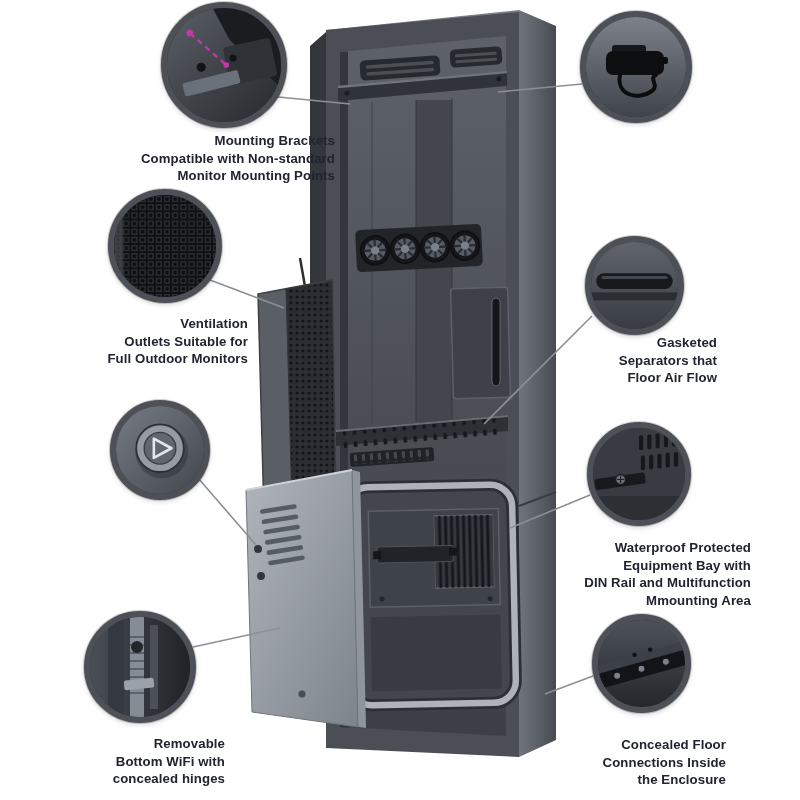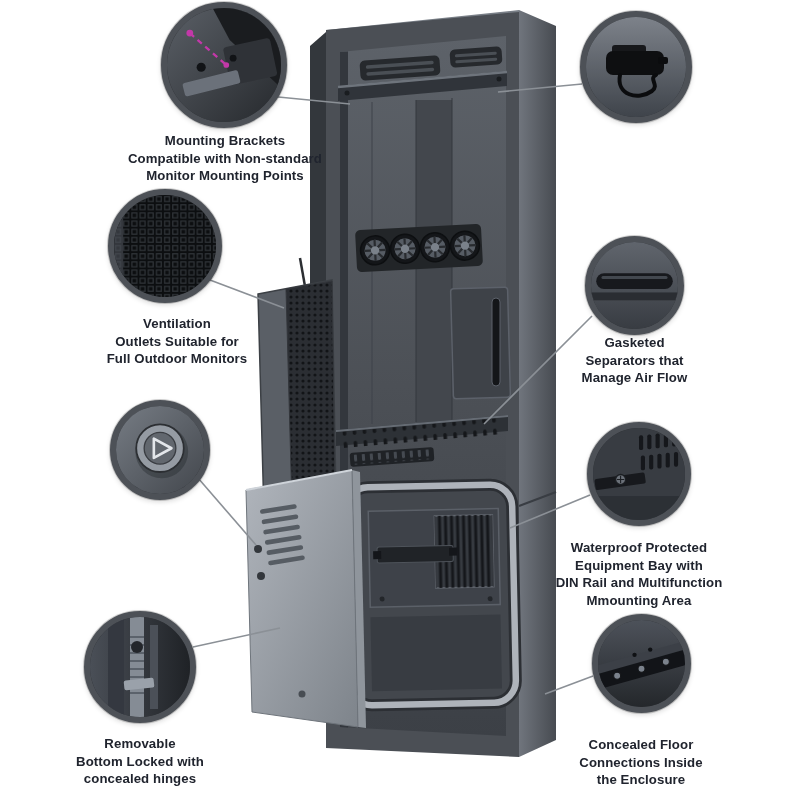--- a/index.html
+++ b/index.html
@@ -3,21 +3,21 @@
 <meta charset="utf-8">
 <style>
   html,body{margin:0;padding:0;background:#ffffff;}
   .stage{position:relative;width:800px;height:800px;background:#ffffff;overflow:hidden;
          font-family:"Liberation Sans",sans-serif;}
   .scene{position:absolute;left:0;top:0;width:800px;height:800px;z-index:1;}
   .callout-circle{position:absolute;z-index:2;border-radius:50%;border:6px solid #4d5157;
          box-sizing:border-box;overflow:hidden;background:#2e3135;
          box-shadow:0 0 0 1px rgba(0,0,0,.18),0 2px 5px rgba(0,0,0,.15);}
   .callout-circle svg{display:block;width:100%;height:100%;}
-  .callout-label{position:absolute;z-index:2;text-align:center;font-weight:bold;
+  .callout-label{position:absolute;z-index:2;text-align:right;font-weight:bold;
          font-size:13.2px;line-height:1.33;color:#20242e;white-space:pre-line;
          letter-spacing:.1px;}
 </style>
 </head>
 <body>
 
 <div class="stage">
 
   <svg class="scene" viewBox="0 0 800 800">
     <defs>
@@ -198,21 +198,21 @@
           <pattern id="vt-m" width="8" height="8" patternUnits="userSpaceOnUse">
         <rect width="8" height="8" fill="#0c0e10"></rect>
         <rect x="1" y="1" width="6" height="6" fill="#2f3338"></rect>
         <rect x="2.2" y="2.2" width="3.6" height="3.6" fill="#0c0e10"></rect>
       </pattern>
         </defs>
       <rect width="100" height="100" fill="url(#vt-m)"></rect>
       <rect x="0" y="0" width="9" height="100" fill="#4a4f56" opacity="0.65"></rect>
     </svg>
   </div>
-  <div class="callout-label" style="left:92px;top:315px;width:170px;">Ventilation
+  <div class="callout-label" style="left:78px;top:315px;width:170px;">Ventilation
 Outlets Suitable for
 Full Outdoor Monitors</div>
 
   <div class="callout-circle" style="left:110px;top:400px;width:100px;height:100px;">
     <svg viewBox="0 0 100 100" preserveAspectRatio="xMidYMid slice">
       <defs>
           <linearGradient id="dl-g" x1="0" y1="0" x2="1" y2="1">
         <stop offset="0" stop-color="#767c84"></stop>
             <stop offset="1" stop-color="#43474d"></stop>
           </linearGradient>
@@ -236,21 +236,21 @@
       <rect width="100" height="100" fill="url(#rb-g)"></rect>
       <rect x="18" y="0" width="16" height="100" fill="#343840"></rect>
       <rect x="40" y="0" width="14" height="100" fill="#858c95"></rect>
       <path d="M40,20 h14 M40,28 h14 M40,36 h14 M40,44 h14 M40,52 h14 M40,60 h14 M40,68 h14 M40,76 h14" stroke="#5b626b" stroke-width="2"></path>
       <rect x="60" y="8" width="8" height="84" fill="#4b5058"></rect>
       <circle cx="47" cy="30" r="6" fill="#23262b"></circle>
       <rect x="34" y="62" width="30" height="10" rx="2" fill="#9aa1aa" transform="rotate(-6 49 67)"></rect>
     </svg>
   </div>
   <div class="callout-label" style="left:55px;top:735px;width:170px;">Removable
-Bottom Locked with
+Bottom WiFi with
 concealed hinges</div>
 
   <div class="callout-circle" style="left:580px;top:11px;width:112px;height:112px;">
     <svg viewBox="0 0 100 100" preserveAspectRatio="xMidYMid slice">
       <defs>
           <linearGradient id="wm-g" x1="0" y1="0" x2="0" y2="1">
         <stop offset="0" stop-color="#7d828a"></stop>
             <stop offset="1" stop-color="#3f444b"></stop>
           </linearGradient>
         </defs>
@@ -271,21 +271,21 @@
           </linearGradient>
         </defs>
       <rect width="100" height="100" fill="url(#gs-g)"></rect>
       <rect x="0" y="58" width="100" height="9" fill="#2a2d32"></rect>
       <rect x="6" y="36" width="88" height="18" rx="9" fill="#17191d"></rect>
       <rect x="12" y="39" width="76" height="3.5" rx="1.75" fill="#43484f"></rect>
     </svg>
   </div>
   <div class="callout-label" style="left:552px;top:334px;width:165px;">Gasketed
 Separators that
-Manage Air Flow</div>
+Floor Air Flow</div>
 
   <div class="callout-circle" style="left:587px;top:422px;width:104px;height:104px;">
     <svg viewBox="0 0 100 100" preserveAspectRatio="xMidYMid slice">
       <rect width="100" height="100" fill="#383c42"></rect>
       <g fill="#15171b">
         <rect x="50" y="8" width="4.5" height="16" rx="2"></rect>
           <rect x="59" y="7" width="4.5" height="16" rx="2"></rect>
         <rect x="68" y="6" width="4.5" height="16" rx="2"></rect>
           <rect x="77" y="5" width="4.5" height="16" rx="2"></rect>
         <rect x="86" y="4" width="4.5" height="16" rx="2"></rect>
@@ -294,21 +294,21 @@
         <rect x="70" y="28" width="4.5" height="16" rx="2"></rect>
           <rect x="79" y="27" width="4.5" height="16" rx="2"></rect>
         <rect x="88" y="26" width="4.5" height="16" rx="2"></rect>
       </g>
       <rect x="2" y="52" width="55" height="12" rx="2" fill="#17191d" transform="rotate(-8 29 58)"></rect>
       <circle cx="30" cy="56" r="5.5" fill="#6a7078" stroke="#1c1f23" stroke-width="1.5"></circle>
       <path d="M26,56 h8 M30,52 v8" stroke="#1c1f23" stroke-width="1.2"></path>
       <rect x="0" y="74" width="100" height="26" fill="#2c3035"></rect>
     </svg>
   </div>
-  <div class="callout-label" style="left:541px;top:539px;width:196px;">Waterproof Protected
+  <div class="callout-label" style="left:555px;top:539px;width:196px;">Waterproof Protected
 Equipment Bay with
 DIN Rail and Multifunction
 Mmounting Area</div>
 
   <div class="callout-circle" style="left:592px;top:614px;width:99px;height:99px;">
     <svg viewBox="0 0 100 100" preserveAspectRatio="xMidYMid slice">
       <defs>
           <linearGradient id="cf-g" x1="0" y1="0" x2="0" y2="1">
         <stop offset="0" stop-color="#4d525a"></stop>
             <stop offset="1" stop-color="#24272b"></stop>

